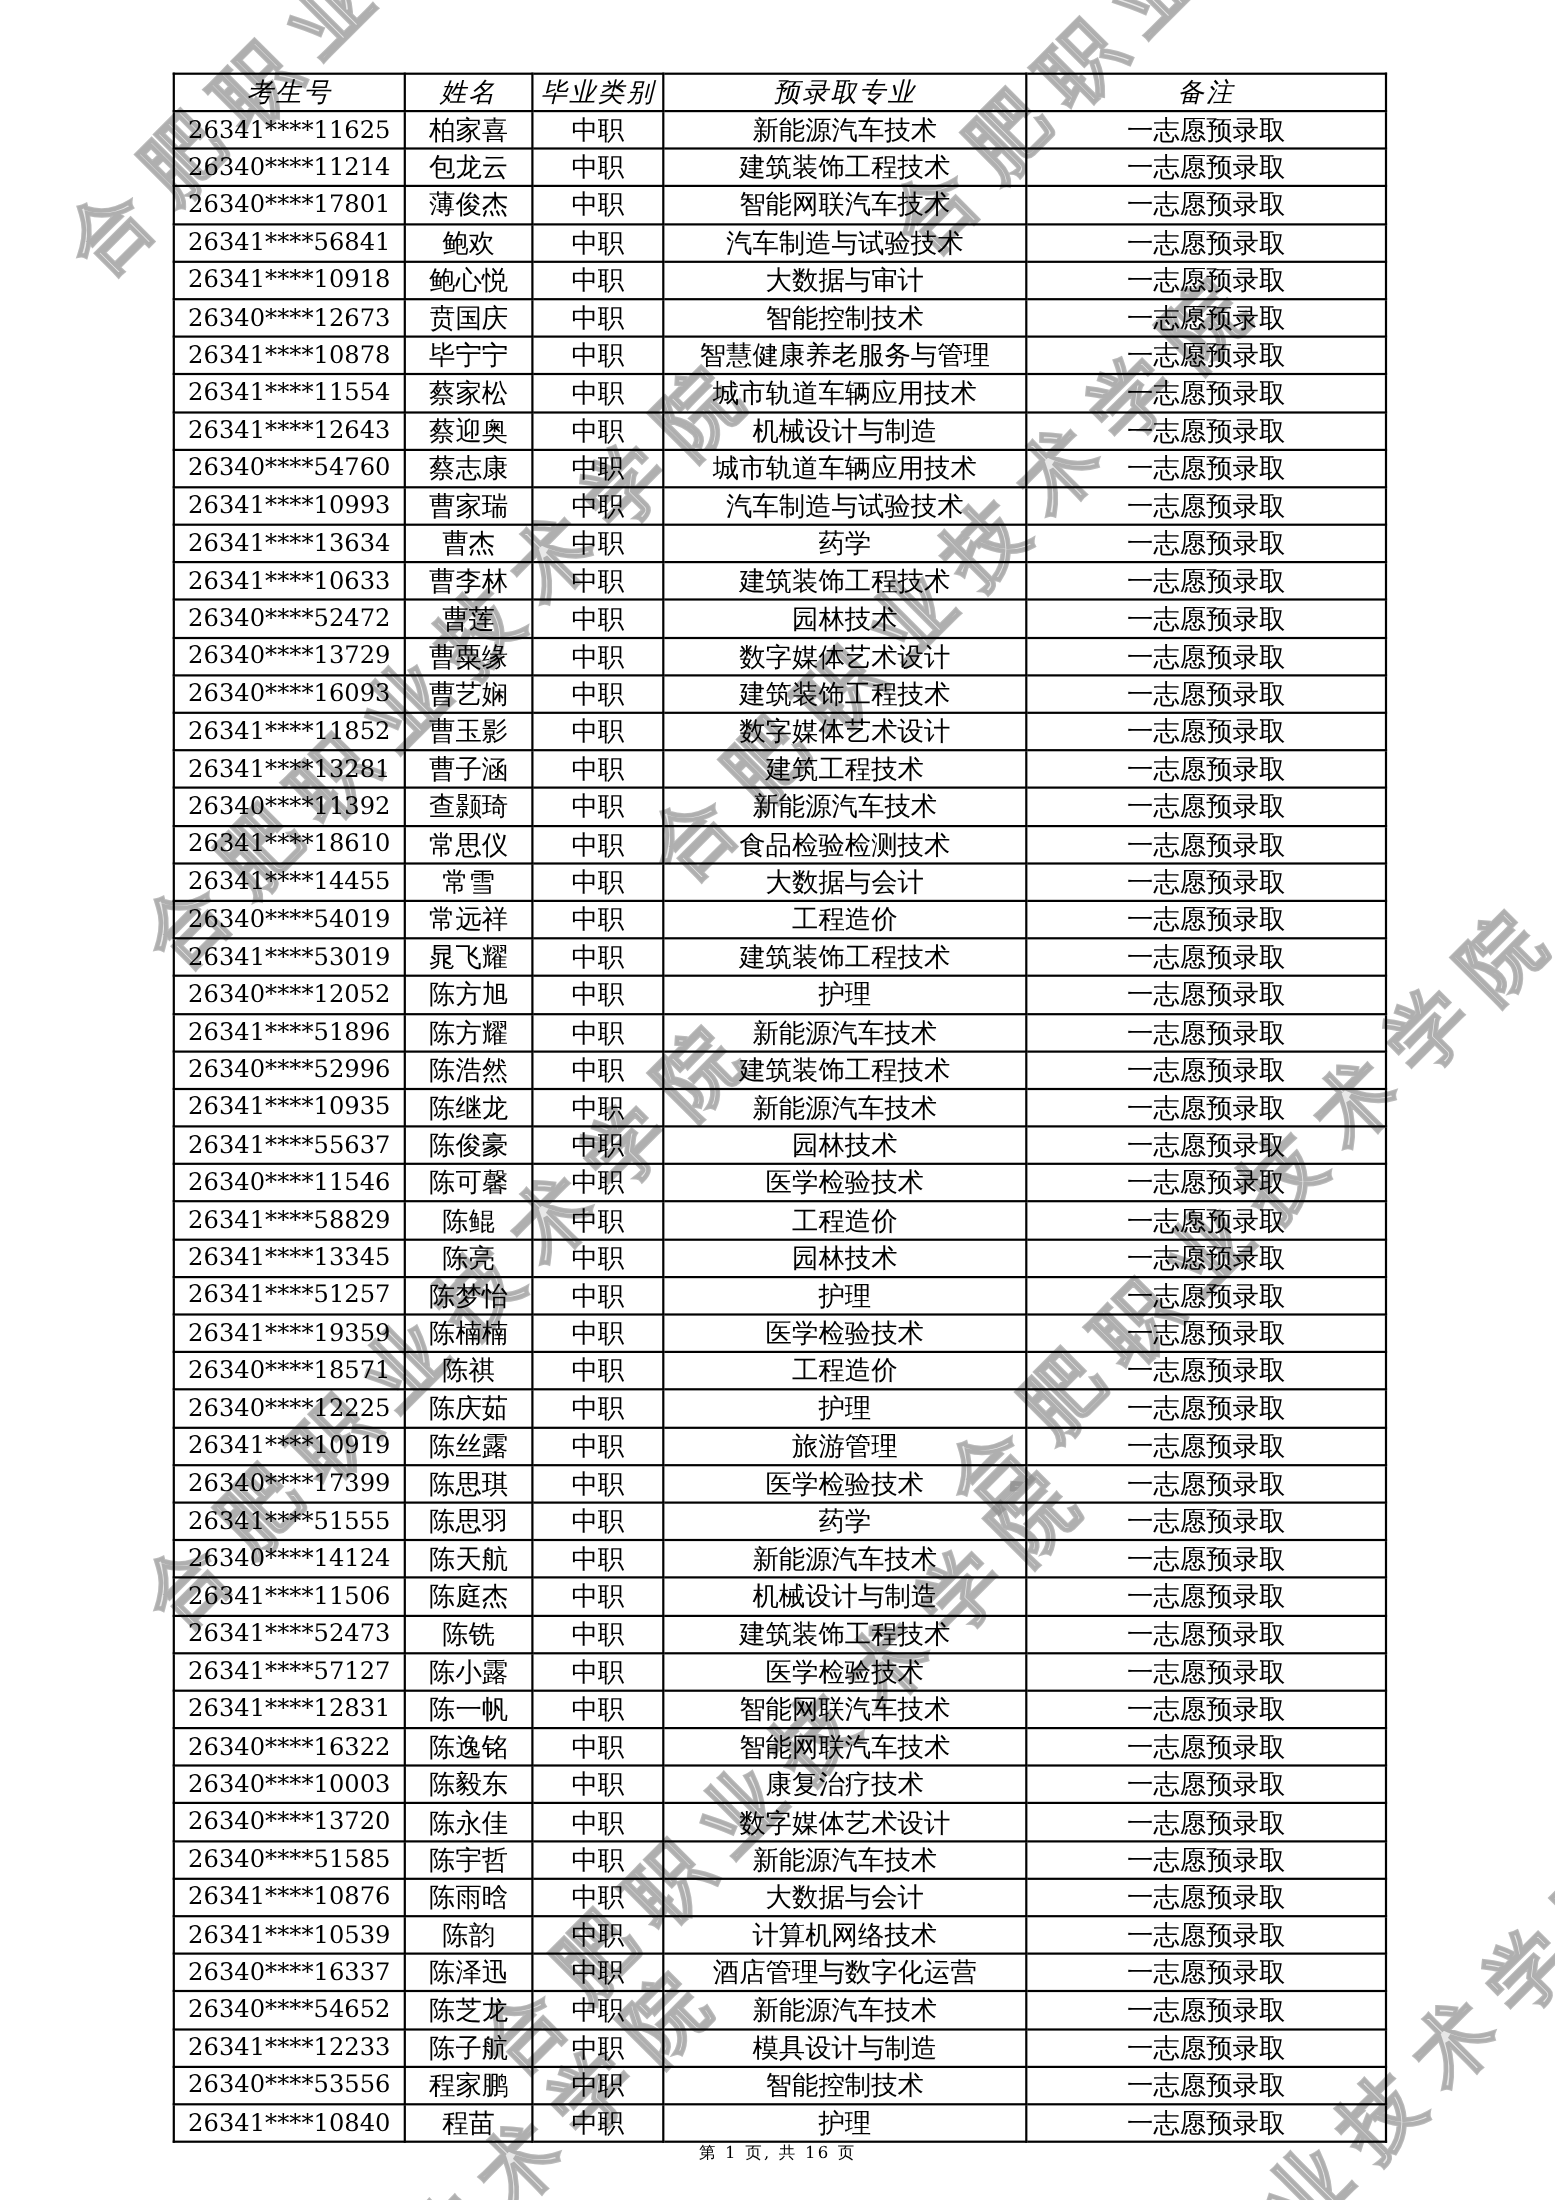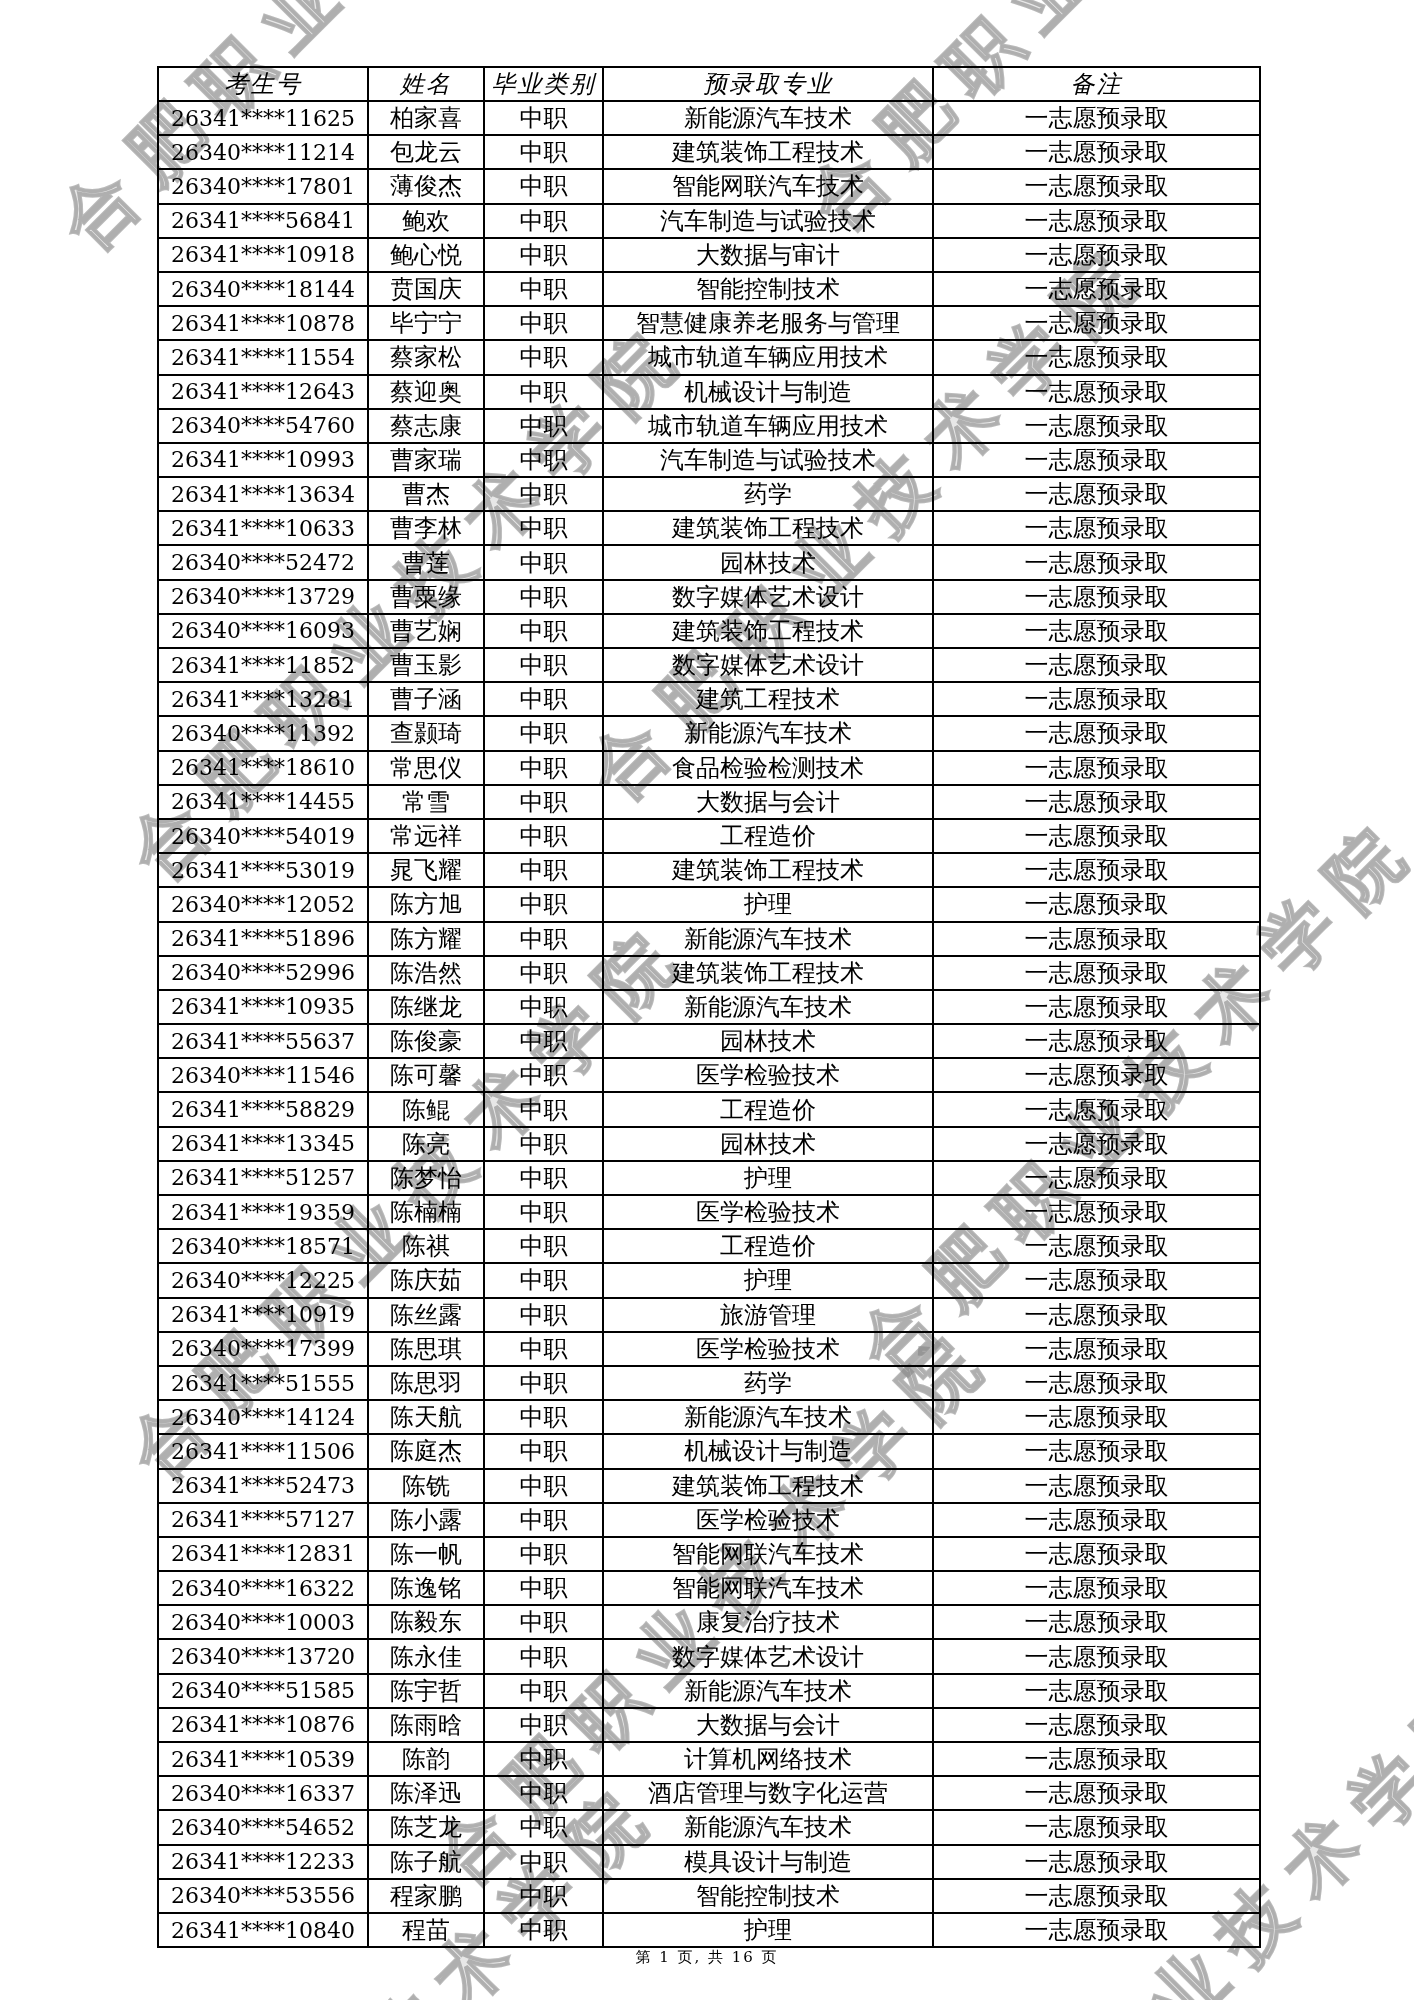--- a/index.html
+++ b/index.html
@@ -131,21 +131,21 @@
         <td>一志愿预录取</td>
       </tr>
       <tr>
         <td class="num">26341****10918</td>
         <td>鲍心悦</td>
         <td>中职</td>
         <td>大数据与审计</td>
         <td>一志愿预录取</td>
       </tr>
       <tr>
-        <td class="num">26340****18144</td>
+        <td class="num">26340****12673</td>
         <td>贲国庆</td>
         <td>中职</td>
         <td>智能控制技术</td>
         <td>一志愿预录取</td>
       </tr>
       <tr>
         <td class="num">26341****10878</td>
         <td>毕宁宁</td>
         <td>中职</td>
         <td>智慧健康养老服务与管理</td>

